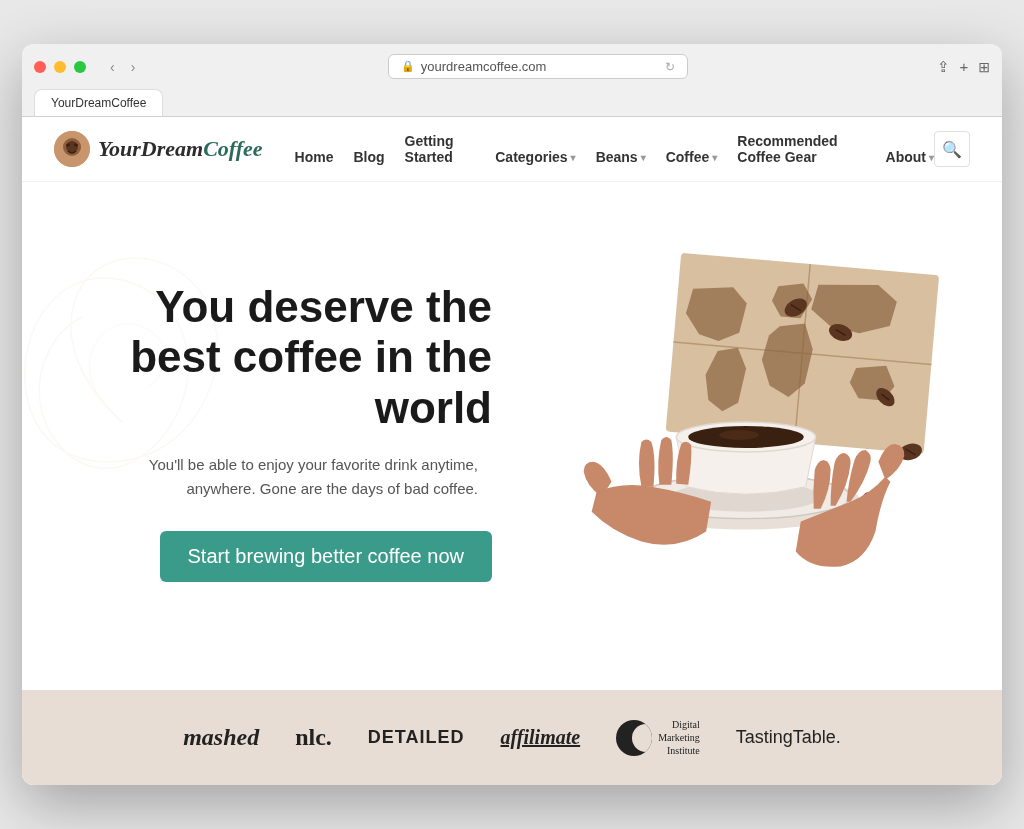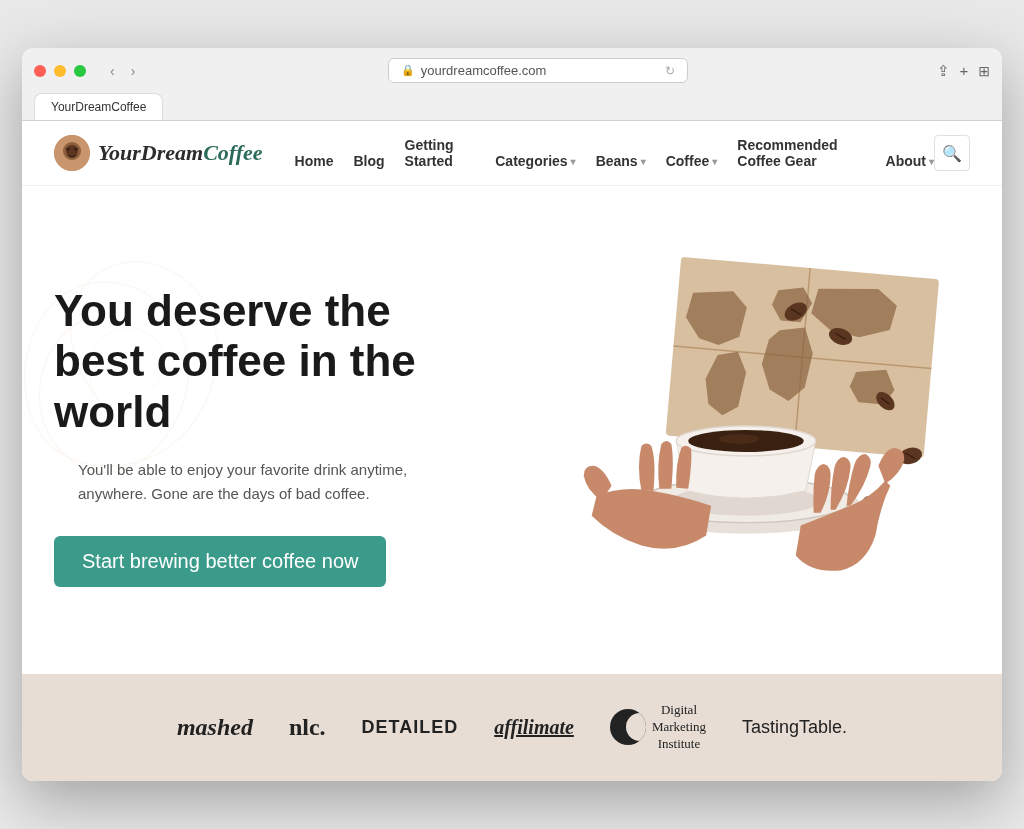--- a/index.html
+++ b/index.html
@@ -178,25 +178,26 @@
       cursor: pointer;
       background: #fff;
       font-size: 16px;
       color: #555;
     }
 
     
     .hero {
       display: flex;
       align-items: center;
-      padding: 40px 32px 28px;
+      padding: 40px 32px 48px;
       position: relative;
       min-height: 480px;
       background: #fff;
       overflow: hidden;
+      text-align: right;
     }
 
     .hero-content {
       flex: 0 0 50%;
       z-index: 2;
       padding-right: 20px;
     }
 
     .hero-title {
       font-size: 44px;
@@ -320,23 +321,23 @@
       right: -8px;
       top: 50%;
       transform: translateY(-50%);
       width: 28px;
       height: 28px;
       background: #e8ddd4;
       border-radius: 50%;
     }
 
     .dmi-text {
-      font-size: 13px;
+      font-size: 10px;
       color: #222;
-      text-align: center;
+      text-align: right;
       line-height: 1.3;
       font-weight: 400;
     }
 
     .featured-logo.tasting-table {
       font-family: Liberation Sans, sans-serif;
       font-size: 18px;
       font-weight: 500;
     }
 

